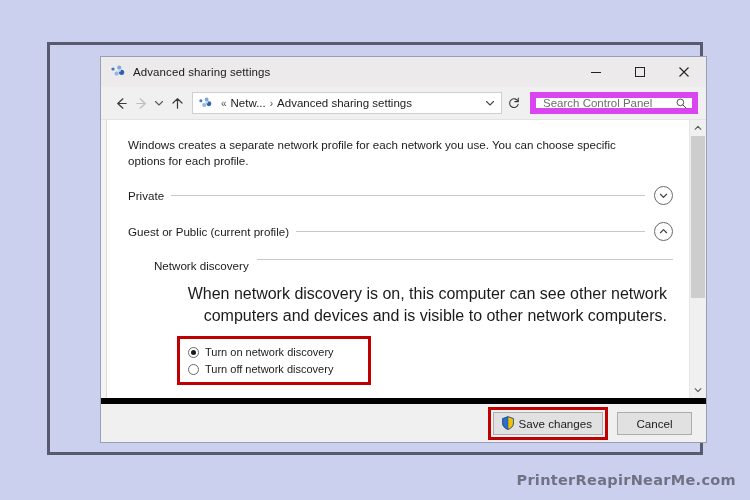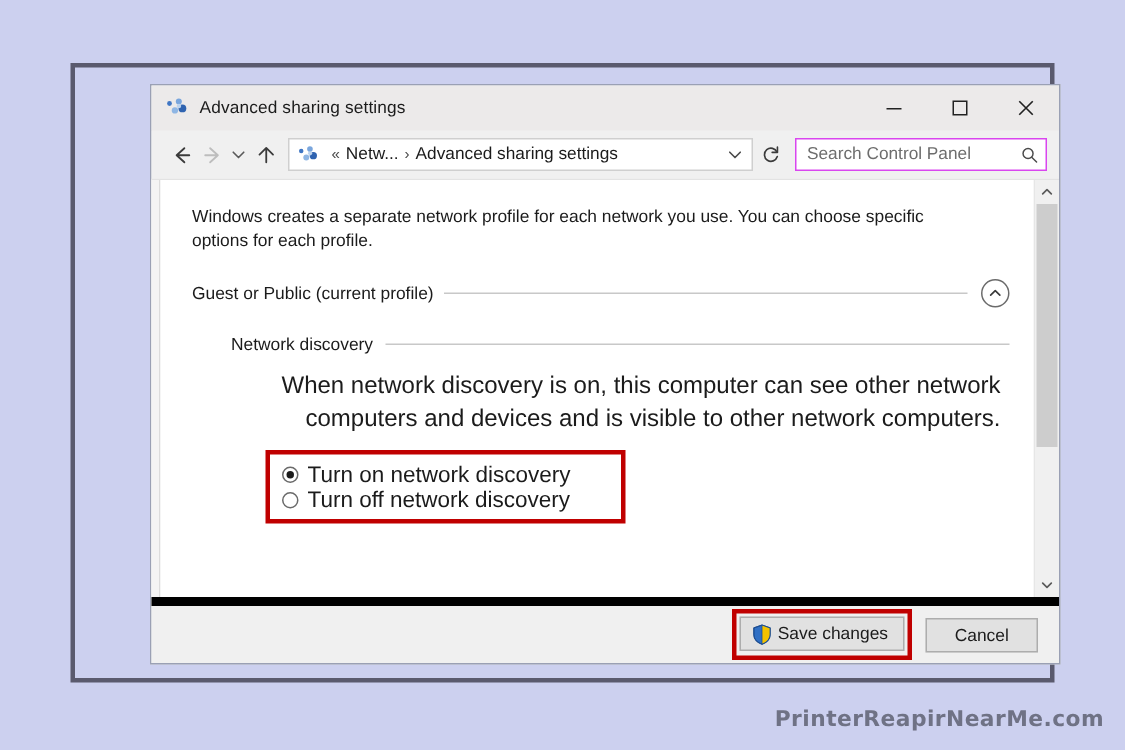--- a/index.html
+++ b/index.html
@@ -136,21 +136,21 @@
     width: 22px; height: 22px;
     display: flex; align-items: center; justify-content: center;
     flex: none;
     margin-left: 1px;
   }
   #searchbox {
     width: 168px;
     height: 22px;
     margin-left: 5px;
     background: #ffffff;
-    border: 1px solid #d946ef;
+    border: 6px solid #d946ef;
     display: flex;
     align-items: center;
     box-sizing: border-box;
     padding: 0 4px 0 7px;
     flex: none;
   }
   #search-placeholder {
     font-size: 11.5px;
     color: #6d6d6d;
     white-space: nowrap;
@@ -224,21 +224,21 @@
     margin-left: 9px;
     display: flex;
     align-items: center;
     justify-content: center;
     flex: none;
     background: #fff;
   }
 
   .section-row {
     display: flex;
-    align-items: center;
+    align-items: flex-start;
     margin-top: 18px;
     padding-left: 26px;
   }
   .section-label {
     font-size: 11.6px;
     color: #1b1b1b;
     white-space: nowrap;
     padding-right: 8px;
   }
 
@@ -281,21 +281,21 @@
   }
   .radio-mark.checked::after {
     content: "";
     position: absolute;
     left: 2px; top: 2px;
     width: 5px; height: 5px;
     border-radius: 50%;
     background: #1b1b1b;
   }
   .radio-label {
-    font-size: 15px;
+    font-size: 11px;
     color: #1b1b1b;
     white-space: nowrap;
   }
 
   
   #scrollbar {
     width: 16px;
     background: #f0f0f0;
     border-left: 1px solid #e6e6e6;
     flex: none;
@@ -469,20 +469,29 @@
       </span>
     </div>
   </div>
 
   <div id="bodywrap">
     <div id="leftpane"></div>
 
     <div id="content">
       <p id="page-desc">Windows creates a separate network profile for each network you use. You can choose specific options for each profile.</p>
 
+      <div class="profile-row">
+        <span class="profile-label">Private</span>
+        <span class="rule"></span>
+        <span class="expander">
+          <svg width="9" height="9" viewBox="0 0 10 10">
+              <path d="M1.6 3.6 L5 7 L8.4 3.6" stroke="#3b3b3b" stroke-width="1.25" fill="none" stroke-linecap="round" stroke-linejoin="round"></path>
+            </svg>
+        </span>
+      </div>
 
       <div class="profile-row">
         <span class="profile-label">Guest or Public (current profile)</span>
         <span class="rule"></span>
         <span class="expander">
           <svg width="9" height="9" viewBox="0 0 10 10">
               <path d="M1.6 6.4 L5 3 L8.4 6.4" stroke="#3b3b3b" stroke-width="1.25" fill="none" stroke-linecap="round" stroke-linejoin="round"></path>
             </svg>
         </span>
       </div>

